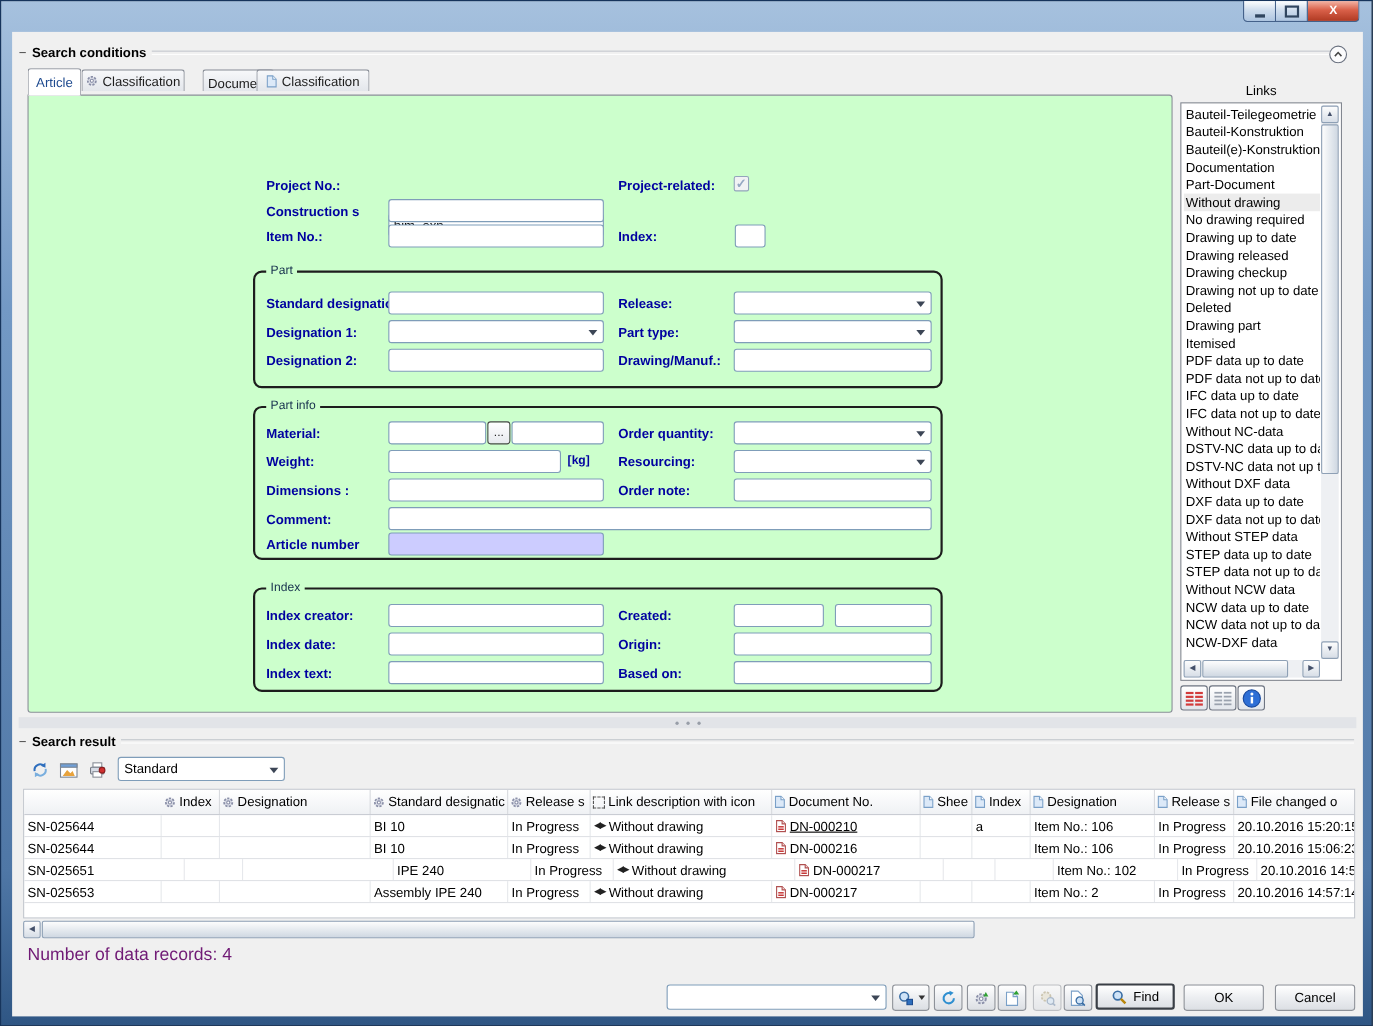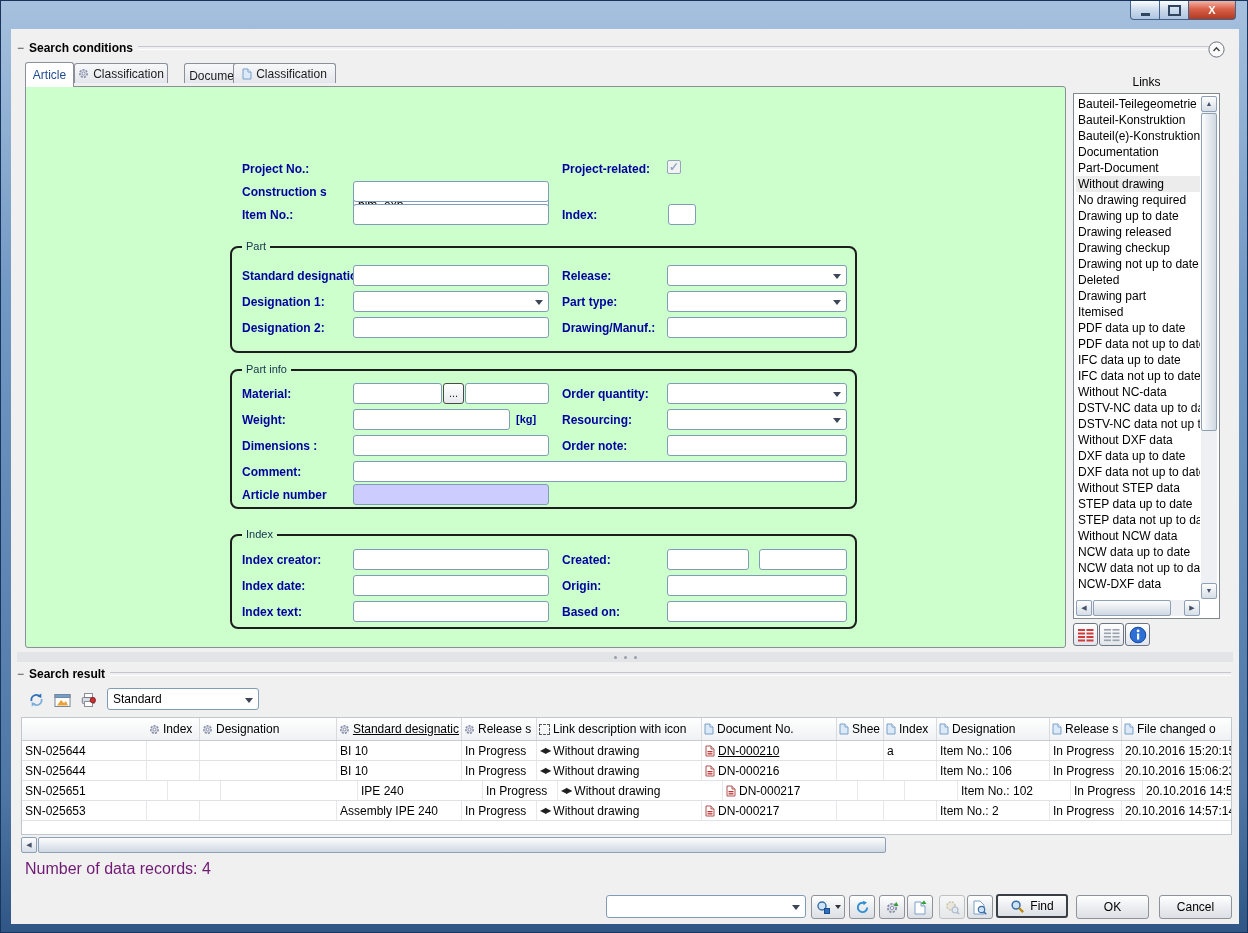--- a/index.html
+++ b/index.html
@@ -364,21 +364,21 @@
             </svg>
             <span>Index</span>
           </div>
           <div class="th" style="width: 137px;">
             <svg width="11" height="11" viewBox="0 0 11 11">
               <circle cx="5.5" cy="5.5" r="3.7" fill="#d9dce6" stroke="#8a8fa8" stroke-width="1.6" stroke-dasharray="2 1.2"></circle>
               <circle cx="5.5" cy="5.5" r="1.4" fill="#fff" stroke="#8a8fa8"></circle>
             </svg>
             <span>Designation</span>
           </div>
-          <div class="th" style="width: 125px; text-decoration: underline;">
+          <div class="th" style="width: 125px;">
             <svg width="11" height="11" viewBox="0 0 11 11">
               <circle cx="5.5" cy="5.5" r="3.7" fill="#d9dce6" stroke="#8a8fa8" stroke-width="1.6" stroke-dasharray="2 1.2"></circle>
               <circle cx="5.5" cy="5.5" r="1.4" fill="#fff" stroke="#8a8fa8"></circle>
             </svg>
             <span>Standard designatic</span>
           </div>
           <div class="th" style="width: 75px;">
             <svg width="11" height="11" viewBox="0 0 11 11">
               <circle cx="5.5" cy="5.5" r="3.7" fill="#d9dce6" stroke="#8a8fa8" stroke-width="1.6" stroke-dasharray="2 1.2"></circle>
               <circle cx="5.5" cy="5.5" r="1.4" fill="#fff" stroke="#8a8fa8"></circle>

